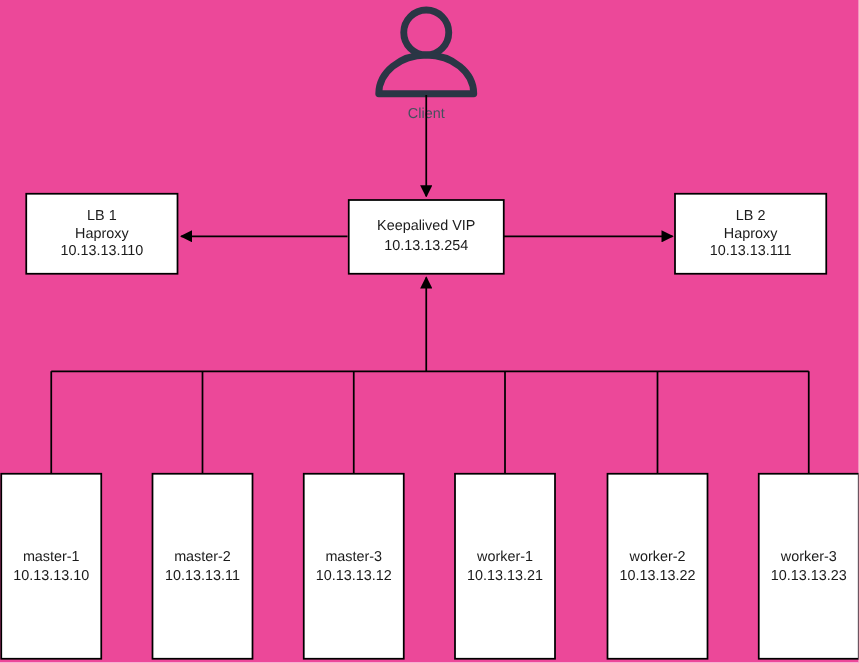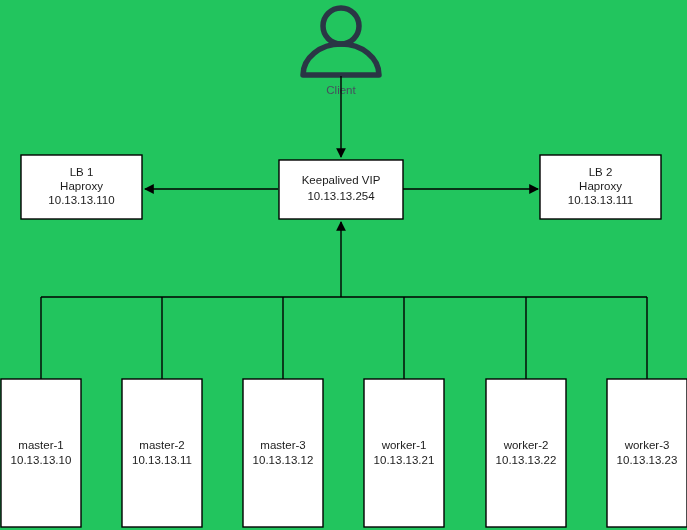--- a/index.html
+++ b/index.html
@@ -8,21 +8,21 @@
     padding: 0;
     background: #ffffff;
   }
   body {
     font-family: "Liberation Sans", sans-serif;
   }
   #canvas {
     position: relative;
     width: 687px;
     height: 530px;
-    background: #22c55e;
+    background: #ec4899;
     overflow: hidden;
   }
   svg.diagram {
     position: absolute;
     left: 0;
     top: 0;
     width: 687px;
     height: 530px;
     display: block;
   }

